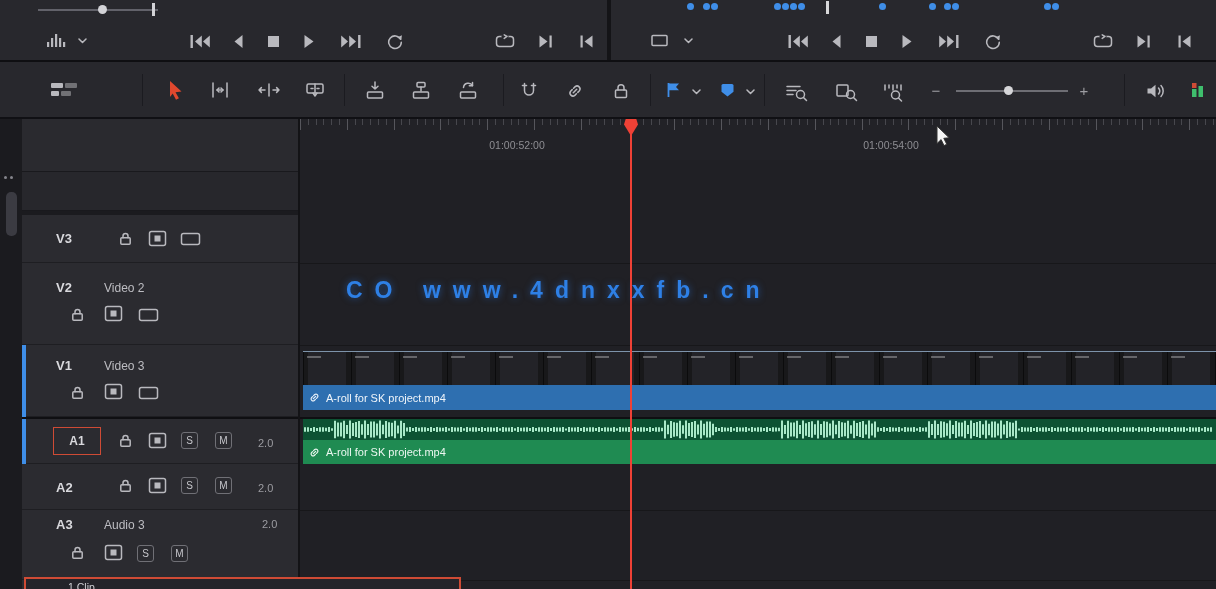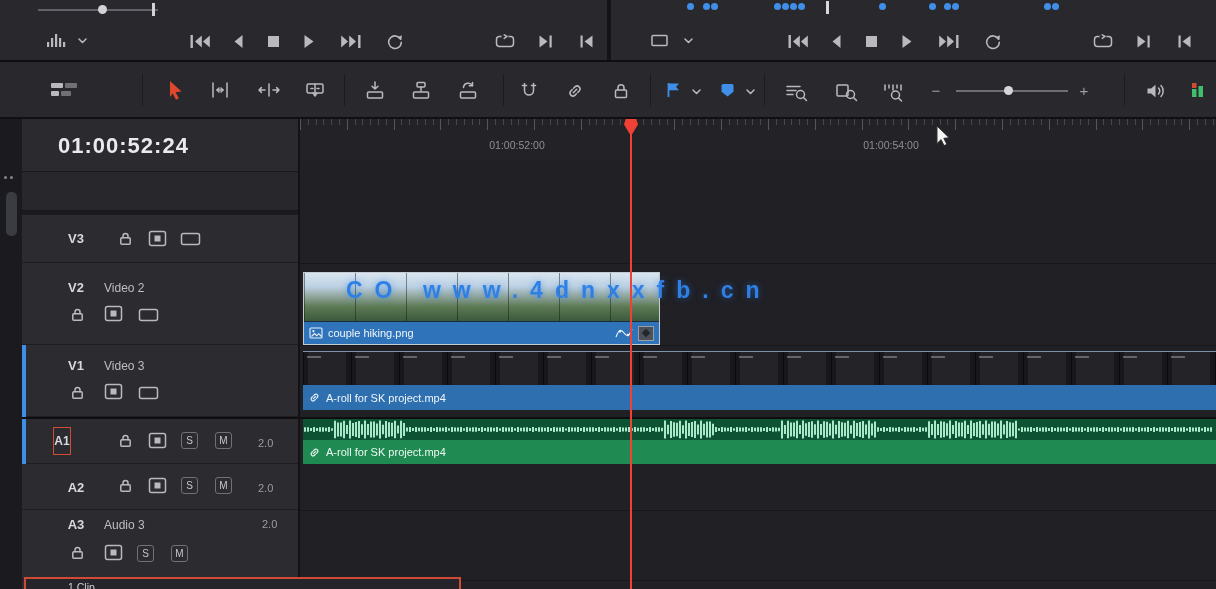--- a/index.html
+++ b/index.html
@@ -7,21 +7,21 @@
        font-family:"Liberation Sans",sans-serif;color:#c8c8cc;}
   .a{position:absolute;}
   .icon{stroke:#b9b9be;fill:none;stroke-width:1.5;stroke-linecap:round;stroke-linejoin:round;}
   .fil{fill:#b9b9be;stroke:none;}
   .tbtn{position:absolute;display:flex;align-items:center;justify-content:center;cursor:pointer;}
   .divv{position:absolute;top:74px;width:1px;height:32px;background:#1b1b20;}
   .mdot{position:absolute;top:3px;width:7px;height:7px;border-radius:50%;background:#3f8ee8;}
   .zglyph{position:absolute;font-size:15px;color:#9d9da2;width:16px;text-align:center;}
   .smbox{position:absolute;width:17px;height:17px;border:1px solid #707076;border-radius:3px;
          color:#c6c6cb;font-size:10px;line-height:16px;text-align:center;box-sizing:border-box;}
-  .tid{position:absolute;width:40px;text-align:center;font-size:13px;font-weight:bold;color:#d9d9dd;}
+  .tid{position:absolute;width:40px;font-size:13px;font-weight:bold;color:#d9d9dd;}
   .tname{position:absolute;font-size:12px;color:#bdbdc2;}
   .tlevel{position:absolute;width:32px;text-align:left;font-size:11px;color:#9c9ca1;}
   .th{position:absolute;left:22px;width:278px;background:#2b2b30;border-bottom:1px solid #1e1e22;box-sizing:border-box;}
   .lanebrd{position:absolute;left:300px;width:916px;height:1px;background:#17171a;}
   .ruler::before{content:"";position:absolute;left:0;top:0;width:100%;height:6px;
       background:repeating-linear-gradient(90deg,#47474d 0 1px,transparent 1px 7.8px);}
   .ruler::after{content:"";position:absolute;left:0;top:0;width:100%;height:11px;
       background:repeating-linear-gradient(90deg,#56565c 0 1px,transparent 1px 46.8px);}
   .clip{position:absolute;box-sizing:border-box;}
   .namebar{display:flex;align-items:center;gap:5px;padding:0 5px;box-sizing:border-box;}
@@ -354,21 +354,20 @@
         <rect x="7.5" y="5" width="4.5" height="11" fill="#3fbf6d"></rect>
       </svg>
     </span>
 
   <div class="a" style="left:0;top:119px;width:22px;height:470px;background:#1b1b1f;"></div>
   <span class="a" style="left:4px;top:176px;width:3px;height:3px;border-radius:50%;background:#85858c;"></span>
   <span class="a" style="left:10px;top:176px;width:3px;height:3px;border-radius:50%;background:#85858c;"></span>
   <div class="a" style="left:6px;top:192px;width:11px;height:44px;background:#3b3b42;border-radius:5px;"></div>
 
   <div class="th" style="top:119px;height:53px;background:#2a2a2f;border-bottom:1px solid #19191d;"></div>
-  <div class="a" style="left:58px;top:133px;font-size:22px;font-weight:bold;color:#eaeaed;letter-spacing:1px;">01:00:52:24</div>
   <div class="th" style="top:172px;height:39px;background:#27272c;border-bottom:1px solid #19191d;"></div>
   <div class="th" style="top:211px;height:4px;background:#1b1b1f;border-bottom:none;"></div>
 
   <div class="a ruler" style="left:300px;top:119px;width:916px;height:41px;background:#222227;"></div>
   <div class="a" style="left:457px;top:139px;width:120px;text-align:center;font-size:10.5px;color:#8e8e93;">01:00:52:00</div>
   <div class="a" style="left:831px;top:139px;width:120px;text-align:center;font-size:10.5px;color:#8e8e93;">01:00:54:00</div>
 
   <div class="a" style="left:300px;top:160px;width:916px;height:429px;background:#202025;"></div>
   <div class="lanebrd" style="top:263px;"></div>
   <div class="lanebrd" style="top:345px;"></div>
@@ -439,21 +438,21 @@
         <rect x="1.5" y="1.5" width="16" height="14" rx="2"></rect>
         <rect x="6.5" y="5.5" width="6" height="6" fill="#b9b9be" stroke="none"></rect>
       </svg>
     </span>
   <span class="tbtn" style="left:137px;top:385px;width:22px;height:15px;">
       <svg width="21" height="14" viewBox="0 0 21 14" class="icon" stroke-width="1.3">
         <rect x="1.5" y="1.5" width="18" height="11" rx="2"></rect>
       </svg>
     </span>
 
-  <div class="a" style="left:53px;top:427px;width:18px;height:28px;border:1px solid #cf4b35;box-sizing:border-box;display:flex;align-items:center;justify-content:center;">
+  <div class="a" style="left:53px;top:427px;width:48px;height:28px;border:1px solid #cf4b35;box-sizing:border-box;display:flex;align-items:center;justify-content:center;">
     <span style="font-size:12px;font-weight:bold;color:#d9d9dd;">A1</span>
   </div>
   <span class="tbtn" style="left:117px;top:432px;width:16px;height:16px;">
       <svg width="15" height="15" viewBox="0 0 15 15" class="icon" stroke-width="1.3">
         <rect x="2.8" y="6.8" width="9.4" height="6.4" rx="1"></rect>
         <path d="M5 6.8V5a2.5 2.5 0 0 1 5 0v1.8"></path>
       </svg>
     </span>
   <span class="tbtn" style="left:147px;top:431px;width:20px;height:18px;">
       <svg width="19" height="17" viewBox="0 0 19 17" class="icon" stroke-width="1.3">
@@ -493,41 +492,20 @@
     </span>
   <span class="tbtn" style="left:103px;top:543px;width:20px;height:18px;">
       <svg width="19" height="17" viewBox="0 0 19 17" class="icon" stroke-width="1.3">
         <rect x="1.5" y="1.5" width="16" height="14" rx="2"></rect>
         <rect x="6.5" y="5.5" width="6" height="6" fill="#b9b9be" stroke="none"></rect>
       </svg>
     </span>
   <span class="smbox" style="left:137px;top:545px;">S</span>
   <span class="smbox" style="left:171px;top:545px;">M</span>
 
-  <div class="clip" style="left:303px;top:272px;width:357px;height:73px;border:1px solid #c5cbd3;z-index:2;">
-    <div class="thumbs" style="height:49px;"></div>
-    <div class="namebar" style="height:22px;background:#2f74ba;">
-      <svg width="14" height="12" viewBox="0 0 14 12">
-          <rect x="1" y="1" width="12" height="10" rx="1" fill="none" stroke="#e8f0f8" stroke-width="1.1"></rect>
-          <circle cx="4.4" cy="4.2" r="1.1" fill="#e8f0f8"></circle>
-          <path d="M2.5 9.5l3-3 2.3 2.2 2-2 2.7 2.8" fill="none" stroke="#e8f0f8" stroke-width="1.1"></path>
-        </svg>
-      <span class="clipname">couple hiking.png</span>
-      <span style="margin-left:auto;display:flex;align-items:center;gap:5px;">
-        <svg width="18" height="11" viewBox="0 0 18 11" fill="none" stroke="#eef4fa" stroke-width="1.2">
-            <path d="M1 9C4 1 6 1 9 5s5 4 8-4"></path>
-            <circle cx="5" cy="3.4" r="1.2" fill="#eef4fa" stroke="none"></circle>
-            <circle cx="13" cy="7" r="1.2" fill="#eef4fa" stroke="none"></circle>
-          </svg>
-        <span class="kfbox">
-            <span class="kfdiamond"></span>
-          </span>
-      </span>
-    </div>
-  </div>
 
   <div class="clip" style="left:303px;top:351px;width:913px;height:59px;z-index:2;">
     <div class="filmband"></div>
     <div class="namebar" style="height:25px;background:#2e6fb0;">
       <svg width="13" height="13" viewBox="0 0 13 13" stroke="#e8f0f8" fill="none" stroke-width="1.2" stroke-linecap="round">
           <path d="M5.3 7.7l2.4-2.4"></path>
           <path d="M4.6 5.6L3.5 6.7a2 2 0 0 0 2.8 2.8l1.1-1.1"></path>
           <path d="M8.4 7.4l1.1-1.1a2 2 0 0 0-2.8-2.8L5.6 4.6"></path>
         </svg>
       <span class="clipname">A-roll for SK project.mp4</span>

